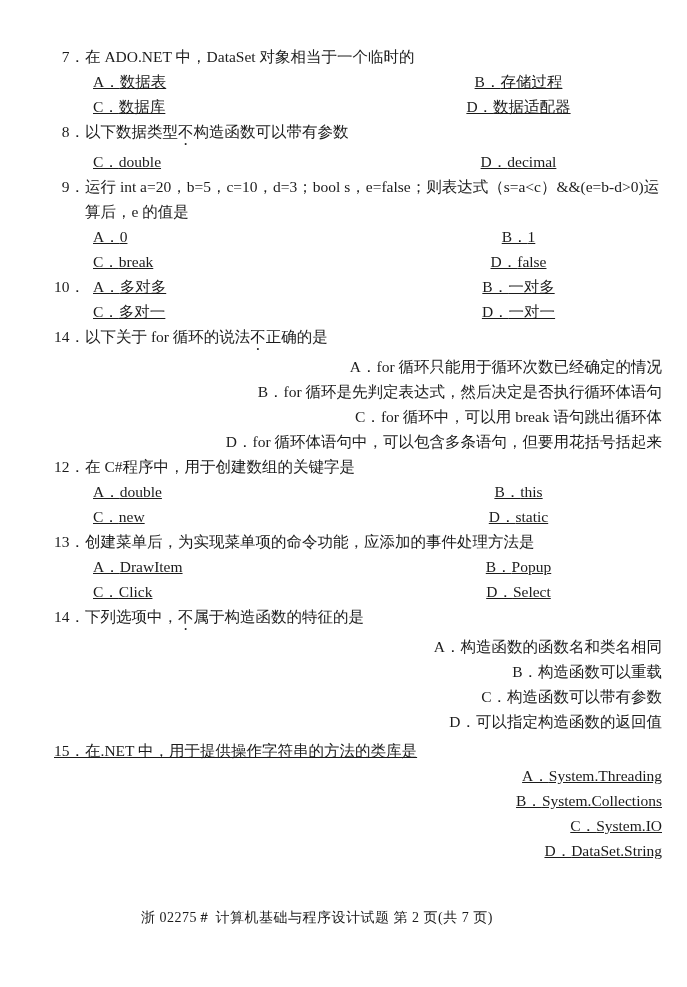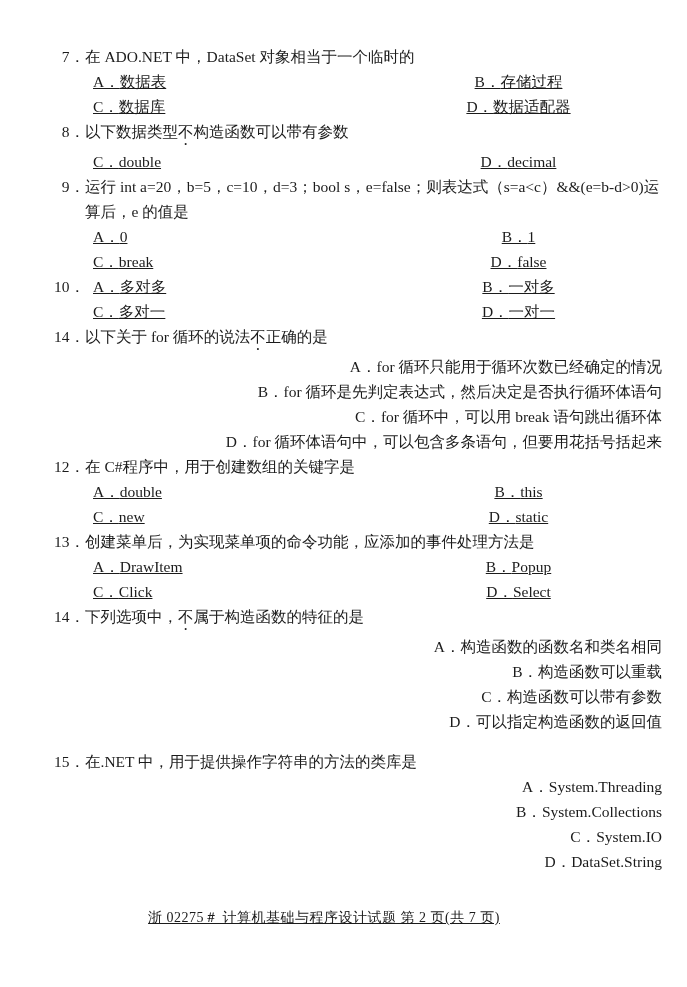--- a/index.html
+++ b/index.html
@@ -20,21 +20,21 @@
   .content {
     position: absolute;
     top: 44px;
     left: 50px;
     right: 25px;
   }
   .q {
     display: flex;
     line-height: 25px;
   }
-  .q.gap { margin-top: 15px; }
+  .q.gap { margin-top: 4px; text-decoration: underline; }
   .qnum {
     flex: 0 0 35px;
     text-align: right;
     white-space: nowrap;
   }
   .qbody { flex: 1; min-width: 0; }
   .qtitle {}
   .row {
     display: flex;
     padding-left: 8px;
@@ -46,27 +46,26 @@
   .optlabel { white-space: nowrap; }
   .emph {
     -webkit-text-emphasis: filled dot;
     -webkit-text-emphasis-position: under;
     text-emphasis: filled dot;
     text-emphasis-position: under right;
   }
   .footer {
     position: absolute;
     top: 908px;
-    left: 8px;
+    left: 1px;
     width: 632px;
     text-align: center;
     font-size: 14px;
     letter-spacing: 0.5px;
     line-height: 20px;
-    text-decoration: underline;
   }
 </style>
 </head>
 <body>
 
 <div class="page">
   <div class="content">
 
     <div class="q">
       <span class="qnum">7．</span>

